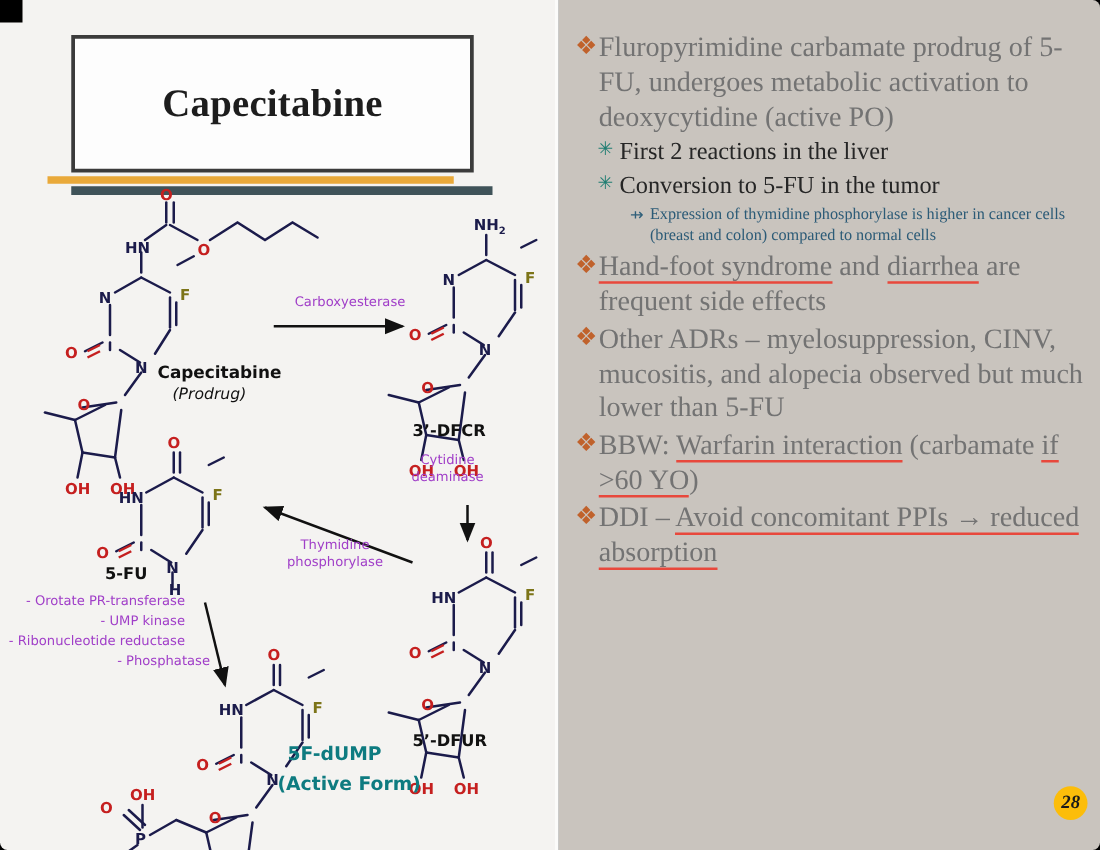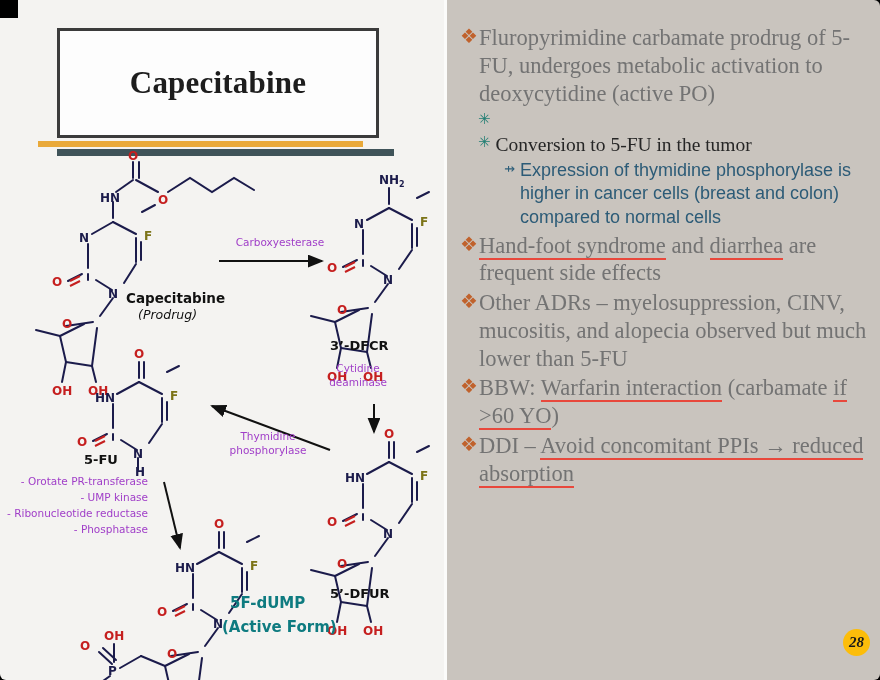--- a/index.html
+++ b/index.html
@@ -33,22 +33,22 @@
 
   .b2{display:flex;align-items:flex-start;margin:1px 0 1px 18px;}
   .b2 .mk{color:#1f7d72;font-size:15px;line-height:1.45;margin-right:5px;
     font-family:"DejaVu Sans",sans-serif;}
   .b2 .tx{font-size:19.5px;line-height:1.3;color:#262626;
     font-family:"Liberation Serif",serif;}
 
   .b3{display:flex;align-items:flex-start;margin:2px 0 3px 44px;}
   .b3 .mk{color:#2f5f7a;font-size:13px;line-height:1.5;margin-right:5px;
     font-family:"DejaVu Sans",sans-serif;}
-  .b3 .tx{font-size:18px;line-height:1.28;color:#2c5b77;
-    font-family:Liberation Sans, sans-serif;}
+  .b3 .tx{font-size:13px;line-height:1.28;color:#2c5b77;
+    font-family:Liberation Serif, serif;}
 
   .ul-red{border-bottom:2px solid #e8483c;padding-bottom:0px;text-align:right;}
   .blk{display:inline;}
 
   
   .slide-num{position:absolute;left:843px;top:629px;width:27px;height:27px;
     border-radius:50%;background:#fcbd0a;display:flex;align-items:center;
     justify-content:center;font-family:"Liberation Serif",serif;font-style:italic;
     font-weight:bold;font-size:15px;color:#1a1a1a;}
 
@@ -316,30 +316,31 @@
     <div class="lbl lbl-struct" style="left:330px;top:188px;">3’-DFCR</div>
     <div class="lbl lbl-struct" style="left:330px;top:436px;">5’-DFUR</div>
     <div class="lbl lbl-struct" style="left:84px;top:302px;">5-FU</div>
 
     <div class="lbl lbl-active" style="left:230px;top:444px;">5F-dUMP</div>
     <div class="lbl lbl-active" style="left:222px;top:468px;">(Active Form)</div>
 
     <div class="lbl lbl-enzlist" style="left:0px;top:324px;width:148px;">- Orotate PR-transferase</div>
     <div class="lbl lbl-enzlist" style="left:0px;top:340px;width:148px;">- UMP kinase</div>
     <div class="lbl lbl-enzlist" style="left:0px;top:356px;width:148px;">- Ribonucleotide reductase</div>
-    <div class="lbl lbl-enzlist" style="left:0px;top:372px;width:148px;">- Phosphatase</div>
+    <div class="lbl lbl-enzlist" style="left:0px;top:372px;width:148px;padding-left:20px;">- Phosphatase</div>
   </div>
 
   <div class="bullets" id="bullet-host">
       <div class="b1">
         <span class="mk">❖</span>
         <span class="tx">Fluropyrimidine carbamate prodrug of 5-FU, undergoes metabolic activation to deoxycytidine (active PO)</span>
       </div>
       <div class="b2">
         <span class="mk">✳</span>
+        <span class="tx">First 2 reactions in the liver</span>
       </div>
       <div class="b2">
         <span class="mk">✳</span>
         <span class="tx">Conversion to 5-FU in the tumor</span>
       </div>
       <div class="b3">
         <span class="mk">⇸</span>
         <span class="tx">Expression of thymidine phosphorylase is higher in cancer cells (breast and colon) compared to normal cells</span>
       </div>
       <div class="b1">

